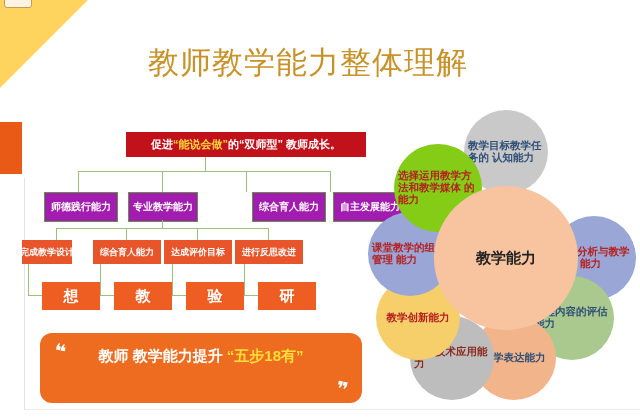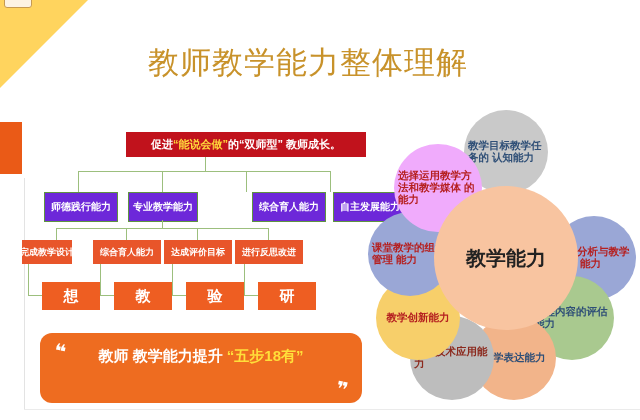--- a/index.html
+++ b/index.html
@@ -25,21 +25,21 @@
     color:#c8922a;font-size:31px;font-weight:normal;letter-spacing:1px;
     font-family:"DejaVu Sans","Liberation Sans",sans-serif;}
 
   
   .tree{position:absolute;left:36px;top:132px;width:330px;height:180px;}
   .red-banner{position:absolute;left:50px;top:0px;width:240px;height:25px;background:#c1121c;
     color:#fff;font-size:11px;font-weight:bold;display:flex;align-items:center;justify-content:center;
     white-space:nowrap;margin-left:40px;}
   .red-banner .hl{color:#ffd93b;}
   .conn{position:absolute;background:#9cbf7d;}
-  .green-box{position:absolute;top:60px;height:28px;background:#6d28d9;border:1px solid #5f9440;
+  .green-box{position:absolute;top:60px;height:28px;background:#a21caf;border:1px solid #5f9440;
     color:#fff;font-size:10px;font-weight:bold;display:flex;align-items:center;justify-content:center;
     white-space:nowrap;}
   .orange-box{position:absolute;top:108px;height:24px;background:#e8552a;
     color:#fff;font-size:9px;font-weight:bold;display:flex;align-items:center;justify-content:center;
     white-space:nowrap;}
   .char-box{position:absolute;top:150px;height:28px;background:#ee5e22;
     color:#fff;font-size:15px;font-weight:bold;display:flex;align-items:center;justify-content:center;}
 
   
   .banner{position:absolute;left:40px;top:333px;width:322px;height:70px;background:#ee6c20;
@@ -52,21 +52,21 @@
   .quote{position:absolute;color:#fff;font-size:20px;font-weight:bold;}
   .q-open{left:14px;top:6px;transform:rotate(12deg);}
   .q-close{right:14px;bottom:2px;transform:rotate(12deg);}
 
   
   .venn{position:absolute;left:372px;top:108px;width:268px;height:300px;}
   .c{position:absolute;border-radius:50%;display:flex;align-items:center;justify-content:center;
     text-align:left;line-height:1.12;font-weight:bold;padding:4px;box-sizing:border-box;}
   .hubwrap{position:absolute;left:62px;top:78px;width:144px;height:144px;border-radius:50%;
     background:#f8c4a0;display:flex;align-items:center;justify-content:center;z-index:5;}
-  .hub-label{color:#222;font-size:20px;font-weight:bold;}
+  .hub-label{color:#222;font-size:15px;font-weight:bold;}
 </style>
 </head>
 <body>
 
 <div id="slide">
 
   <div class="corner-stripe"></div>
   <div class="corner-tri"></div>
   <div class="corner-badge"></div>
   <div class="orange-tab"></div>
@@ -141,20 +141,20 @@
     <div class="c" style="left:158px;top:168px;width:84px;height:84px;background:#a9c98f;color:#2f4f77;font-size:10.5px;">课程内容的评估能力</div>
 
     <div class="c" style="left:100px;top:208px;width:84px;height:84px;background:#f2b48a;color:#2f4f77;font-size:10.5px;">教学表达能力</div>
 
     <div class="c" style="left:38px;top:208px;width:84px;height:84px;background:#bdbdbd;color:#8c2a1e;font-size:10.5px;">信息技术应用能力</div>
 
     <div class="c" style="left:4px;top:168px;width:84px;height:84px;background:#f7cf6a;color:#b52020;font-size:10.5px;">教学创新能力</div>
 
     <div class="c" style="left:-4px;top:104px;width:84px;height:84px;background:#9aa7d6;color:#b52020;font-size:10.5px;">课堂教学的组织管理 能力</div>
 
-    <div class="c" style="left:22px;top:36px;width:88px;height:88px;background:#f0abfc;color:#b52020;font-size:10.5px;">选择运用教学方法和教学媒体 的能力</div>
+    <div class="c" style="left:22px;top:36px;width:88px;height:88px;background:#84cc16;color:#b52020;font-size:10.5px;">选择运用教学方法和教学媒体 的能力</div>
 
     <div class="hubwrap">
       <span class="hub-label">教学能力</span>
     </div>
   </div>
 
 </div>
 
 </body></html>

